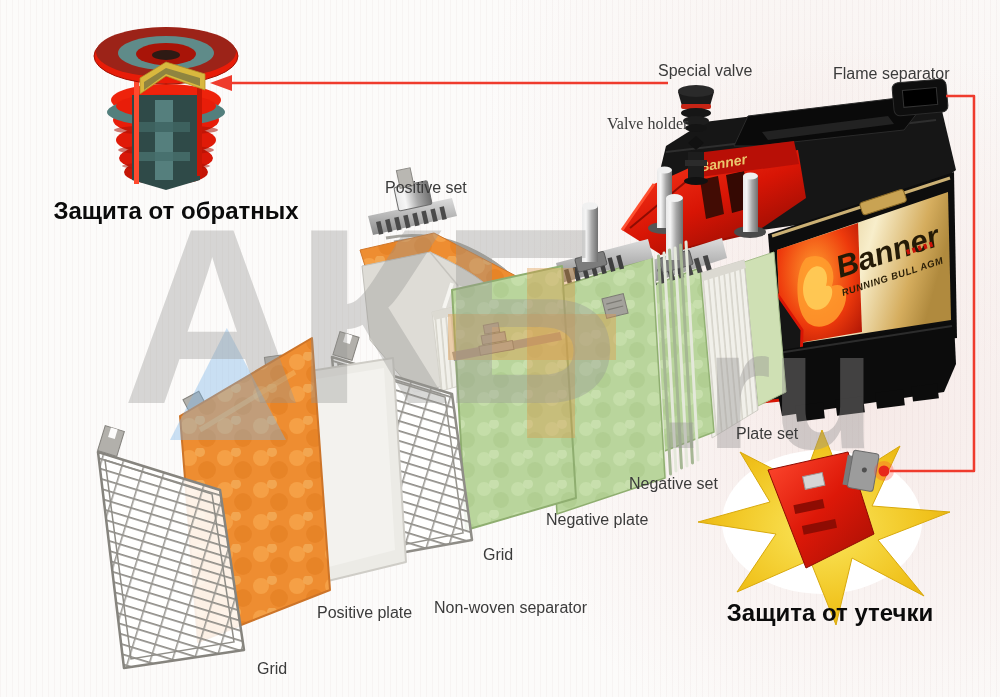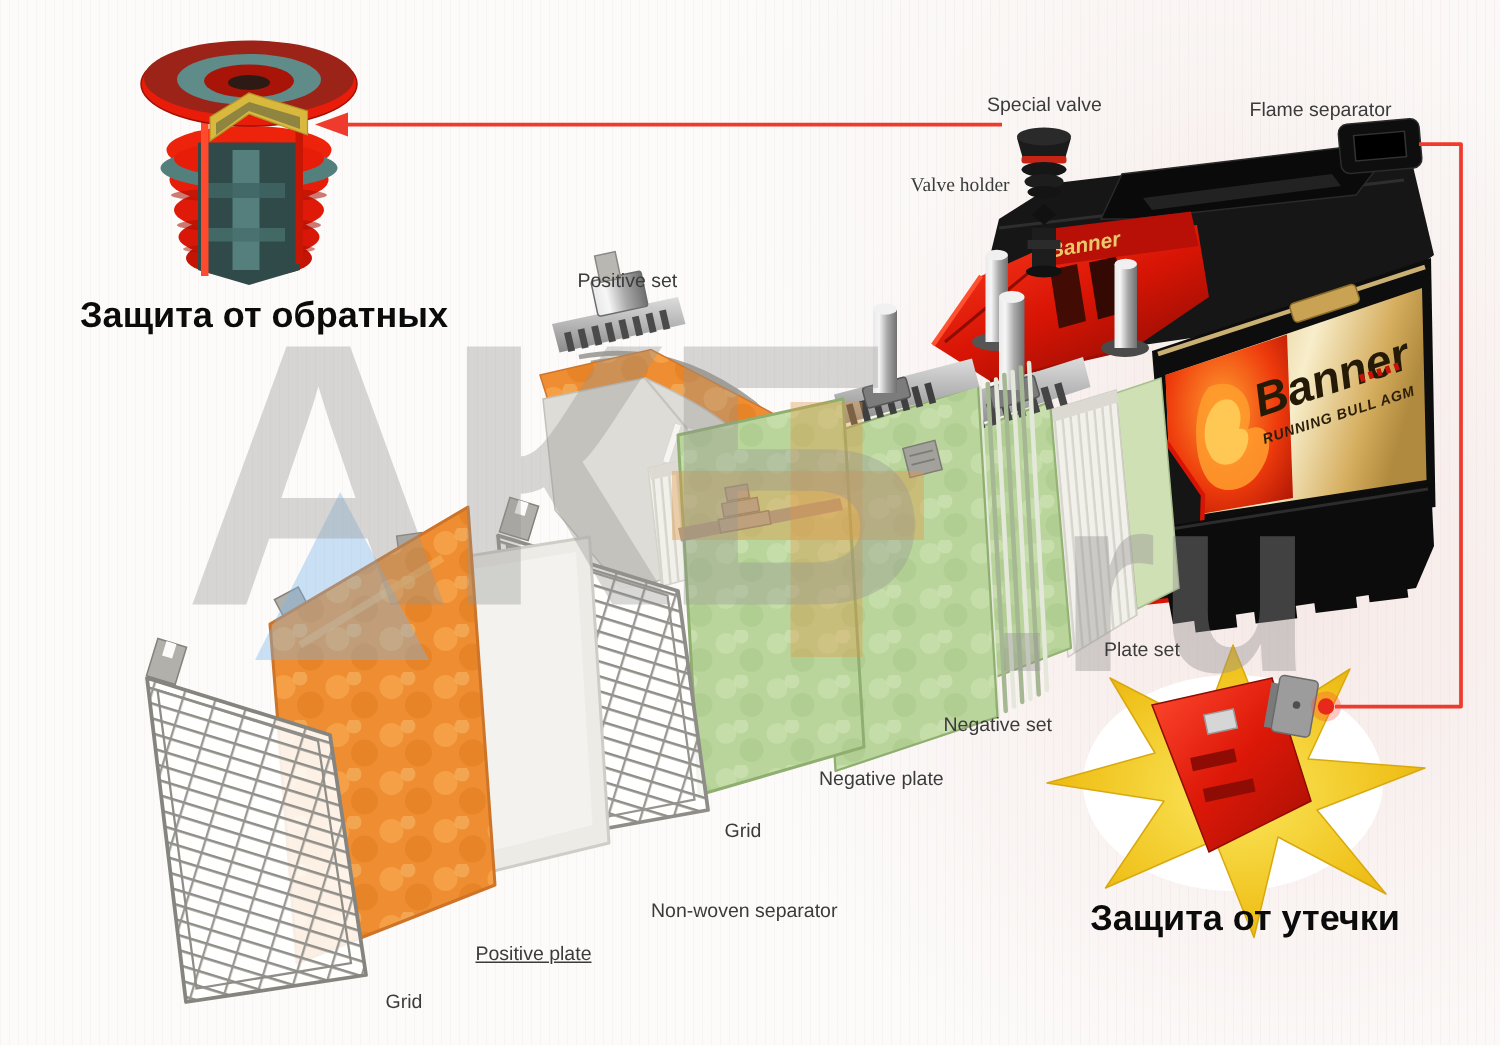--- a/index.html
+++ b/index.html
@@ -22,21 +22,21 @@
     background:rgba(125,182,232,0.40);
     clip-path:polygon(49% 0,100% 100%,0 100%);}
   .wm-plus-h{position:absolute;left:448px;top:314px;width:168px;height:46px;background:rgba(224,153,72,0.40);}
   .wm-plus-v{position:absolute;left:527px;top:268px;width:48px;height:170px;background:rgba(224,153,72,0.38);}
   .wm-main{position:absolute;left:122px;top:192px;font-size:250px;line-height:1;
     font-weight:bold;letter-spacing:-8px;color:rgba(150,148,147,0.37);white-space:nowrap;}
   .wm-suffix{position:absolute;left:626px;top:304px;font-size:170px;line-height:1;
     font-weight:bold;color:rgba(148,146,145,0.40);white-space:nowrap;margin-left:32px;}
   
   #labels{position:absolute;inset:0;z-index:3;pointer-events:none;}
-  .lbl{position:absolute;font-size:13px;color:#3b3b3b;white-space:nowrap;}
+  .lbl{position:absolute;font-size:16px;color:#3b3b3b;white-space:nowrap;}
   .callout{position:absolute;text-align:center;font-weight:bold;color:#0b0b0b;
     font-size:24px;line-height:27px;white-space:nowrap;}
 </style>
 </head>
 <body>
 
 <div id="stage">
 
 <svg id="scene" width="1000" height="697" viewBox="0 0 1000 697">
   <defs>
@@ -383,21 +383,21 @@
 <div id="labels">
   <div class="lbl" style="left:658px;top:62px;">Special valve</div>
   <div class="lbl" style="left:607px;top:115px;font-family:Liberation Serif, serif;">Valve holder</div>
   <div class="lbl" style="left:833px;top:65px;">Flame separator</div>
   <div class="lbl" style="left:364px;top:179px;margin-left:21px;">Positive set</div>
   <div class="lbl" style="left:736px;top:425px;text-align:right;">Plate set</div>
   <div class="lbl" style="left:629px;top:475px;">Negative set</div>
   <div class="lbl" style="left:546px;top:511px;">Negative plate</div>
   <div class="lbl" style="left:483px;top:546px;">Grid</div>
   <div class="lbl" style="left:416px;top:599px;margin-left:18px;">Non-woven separator</div>
-  <div class="lbl" style="left:317px;top:628px;text-decoration:underline;">Positive plate</div>
+  <div class="lbl" style="left:317px;top:604px;">Positive plate</div>
   <div class="lbl" style="left:257px;top:660px;">Grid</div>
 
   <div class="callout" style="left:28px;top:197px;width:296px;">
     <div>Защита от обратных</div>
   </div>
   <div class="callout" style="left:698px;top:599px;width:264px;">
     <div>Защита от утечки</div>
   </div>
 </div>
 

